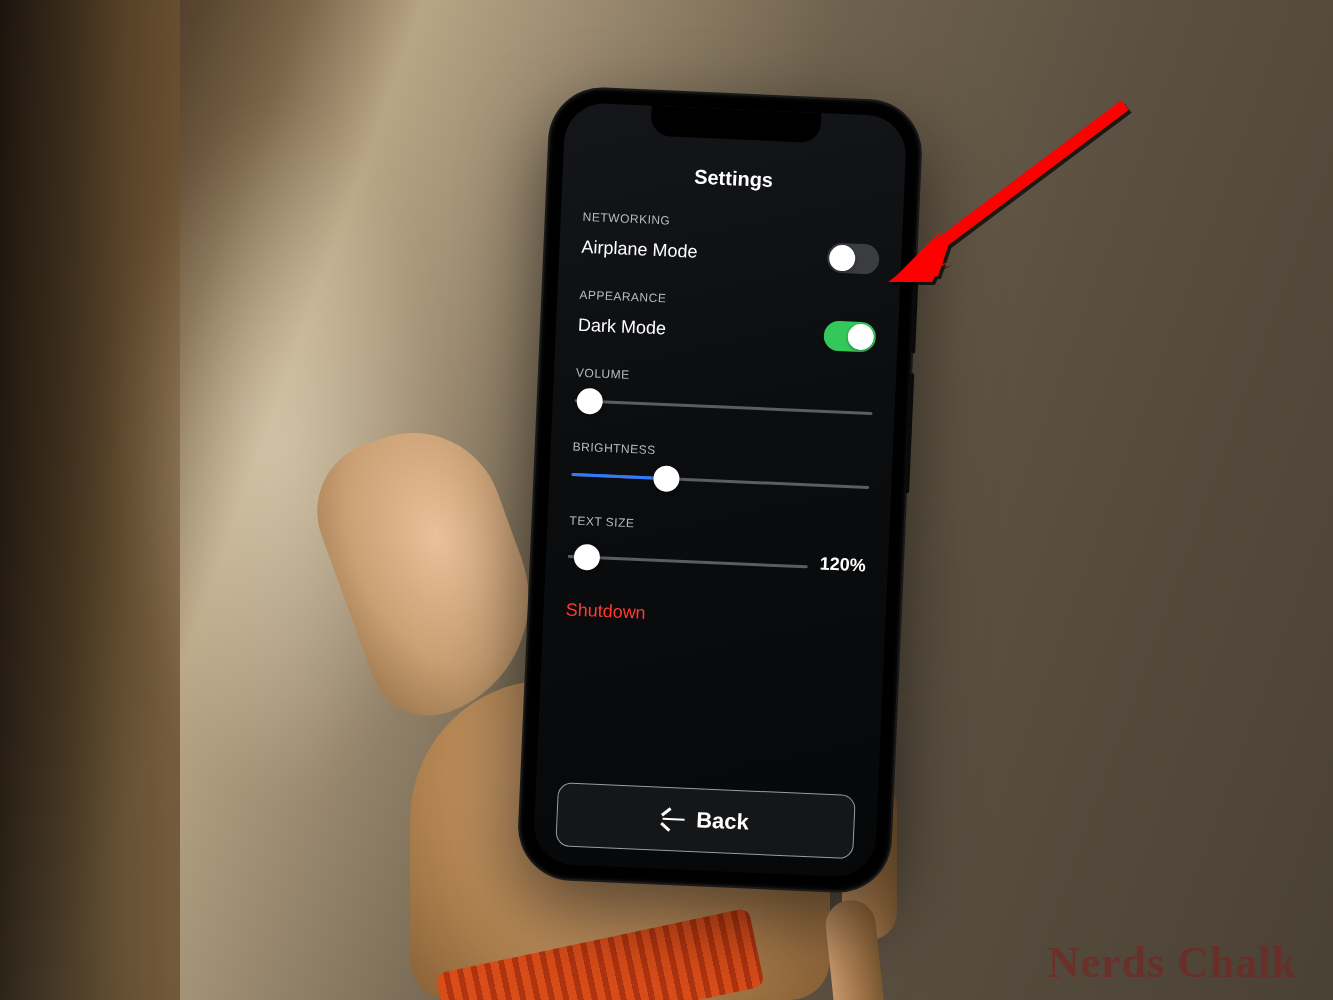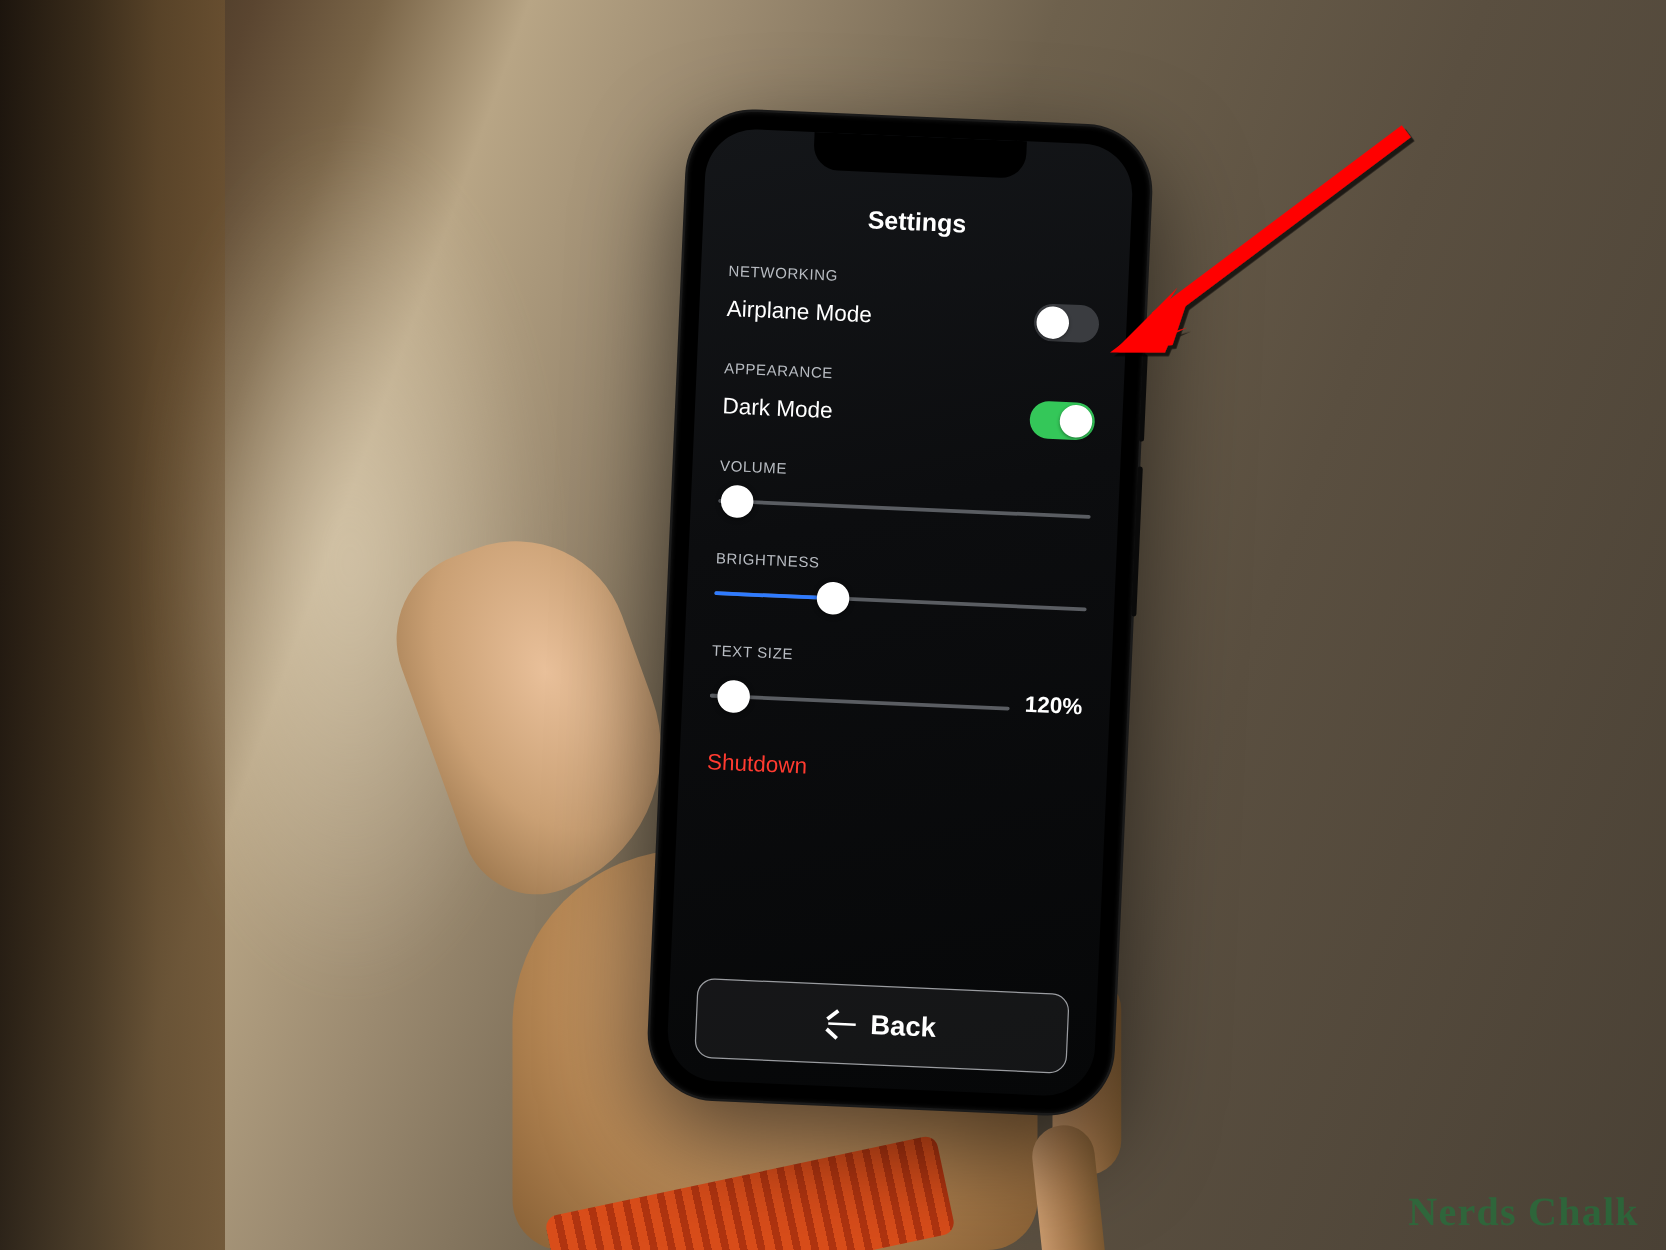--- a/index.html
+++ b/index.html
@@ -155,23 +155,23 @@
   .arrow-left::before{ top:-4px; transform:rotate(-40deg); transform-origin:left; }
   .arrow-left::after { top:4px;  transform:rotate(40deg);  transform-origin:left; }
 
   
   .anno-arrow {
     position:absolute; left:880px; top:90px; width:260px; height:200px;
     pointer-events:none;
   }
 
   .watermark {
-    position:absolute; right:22px; bottom:12px;
-    font-size:32px; font-weight:800; letter-spacing:1px;
-    color:#15803d; opacity:.55;
+    position:absolute; right:36px; bottom:12px;
+    font-size:44px; font-weight:800; letter-spacing:1px;
+    color:#7f1d1d; opacity:.55;
     font-family:Georgia,"Times New Roman",serif;
   }
 </style>
 </head>
 <body>
 
 <div class="curtain"></div>
 <div class="glow"></div>
 
 <div class="hand">

